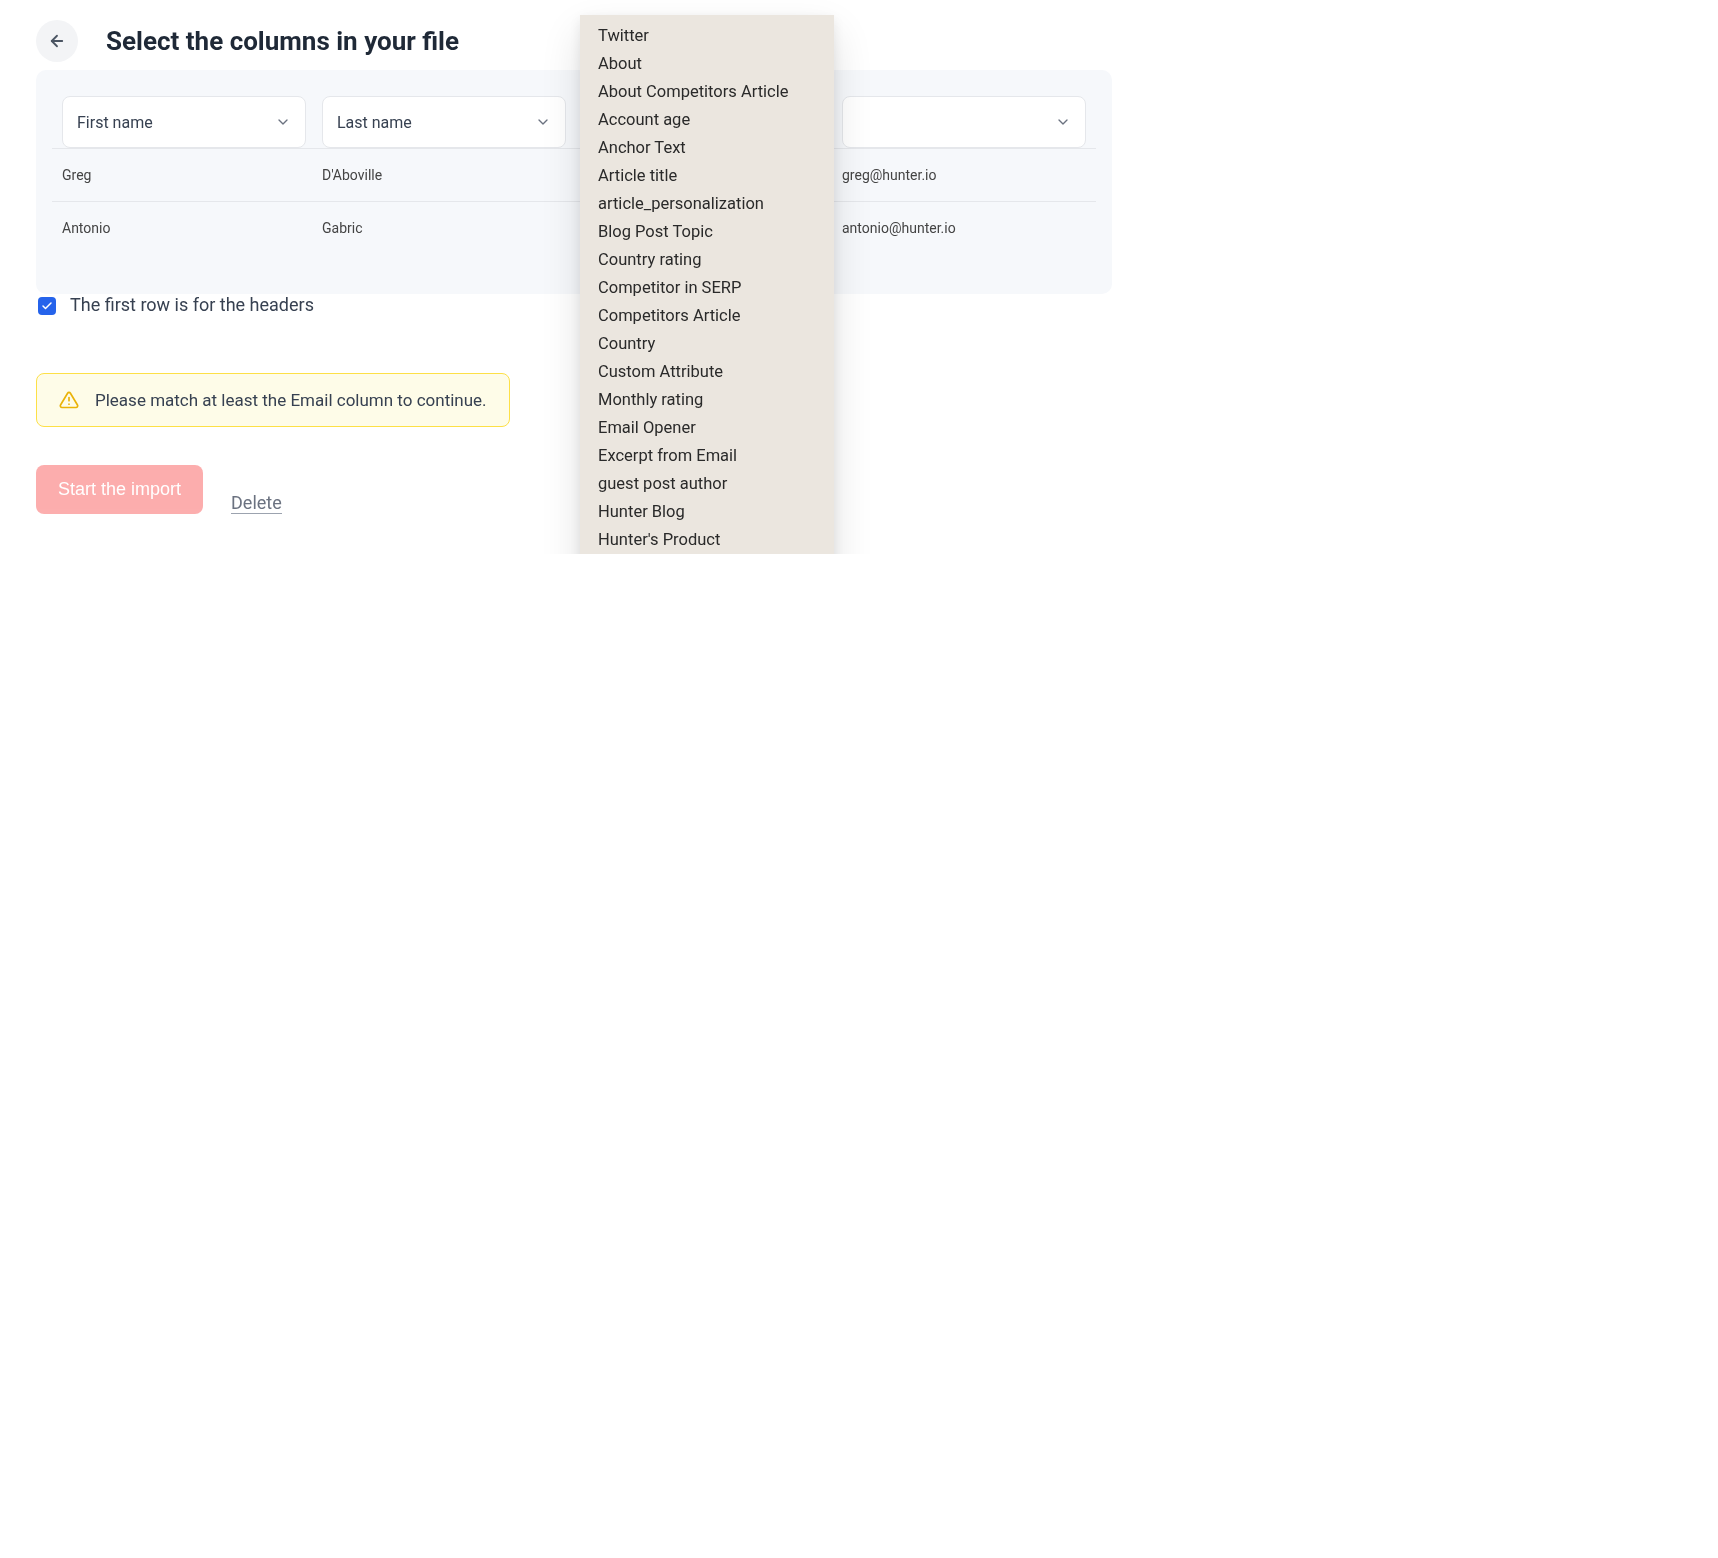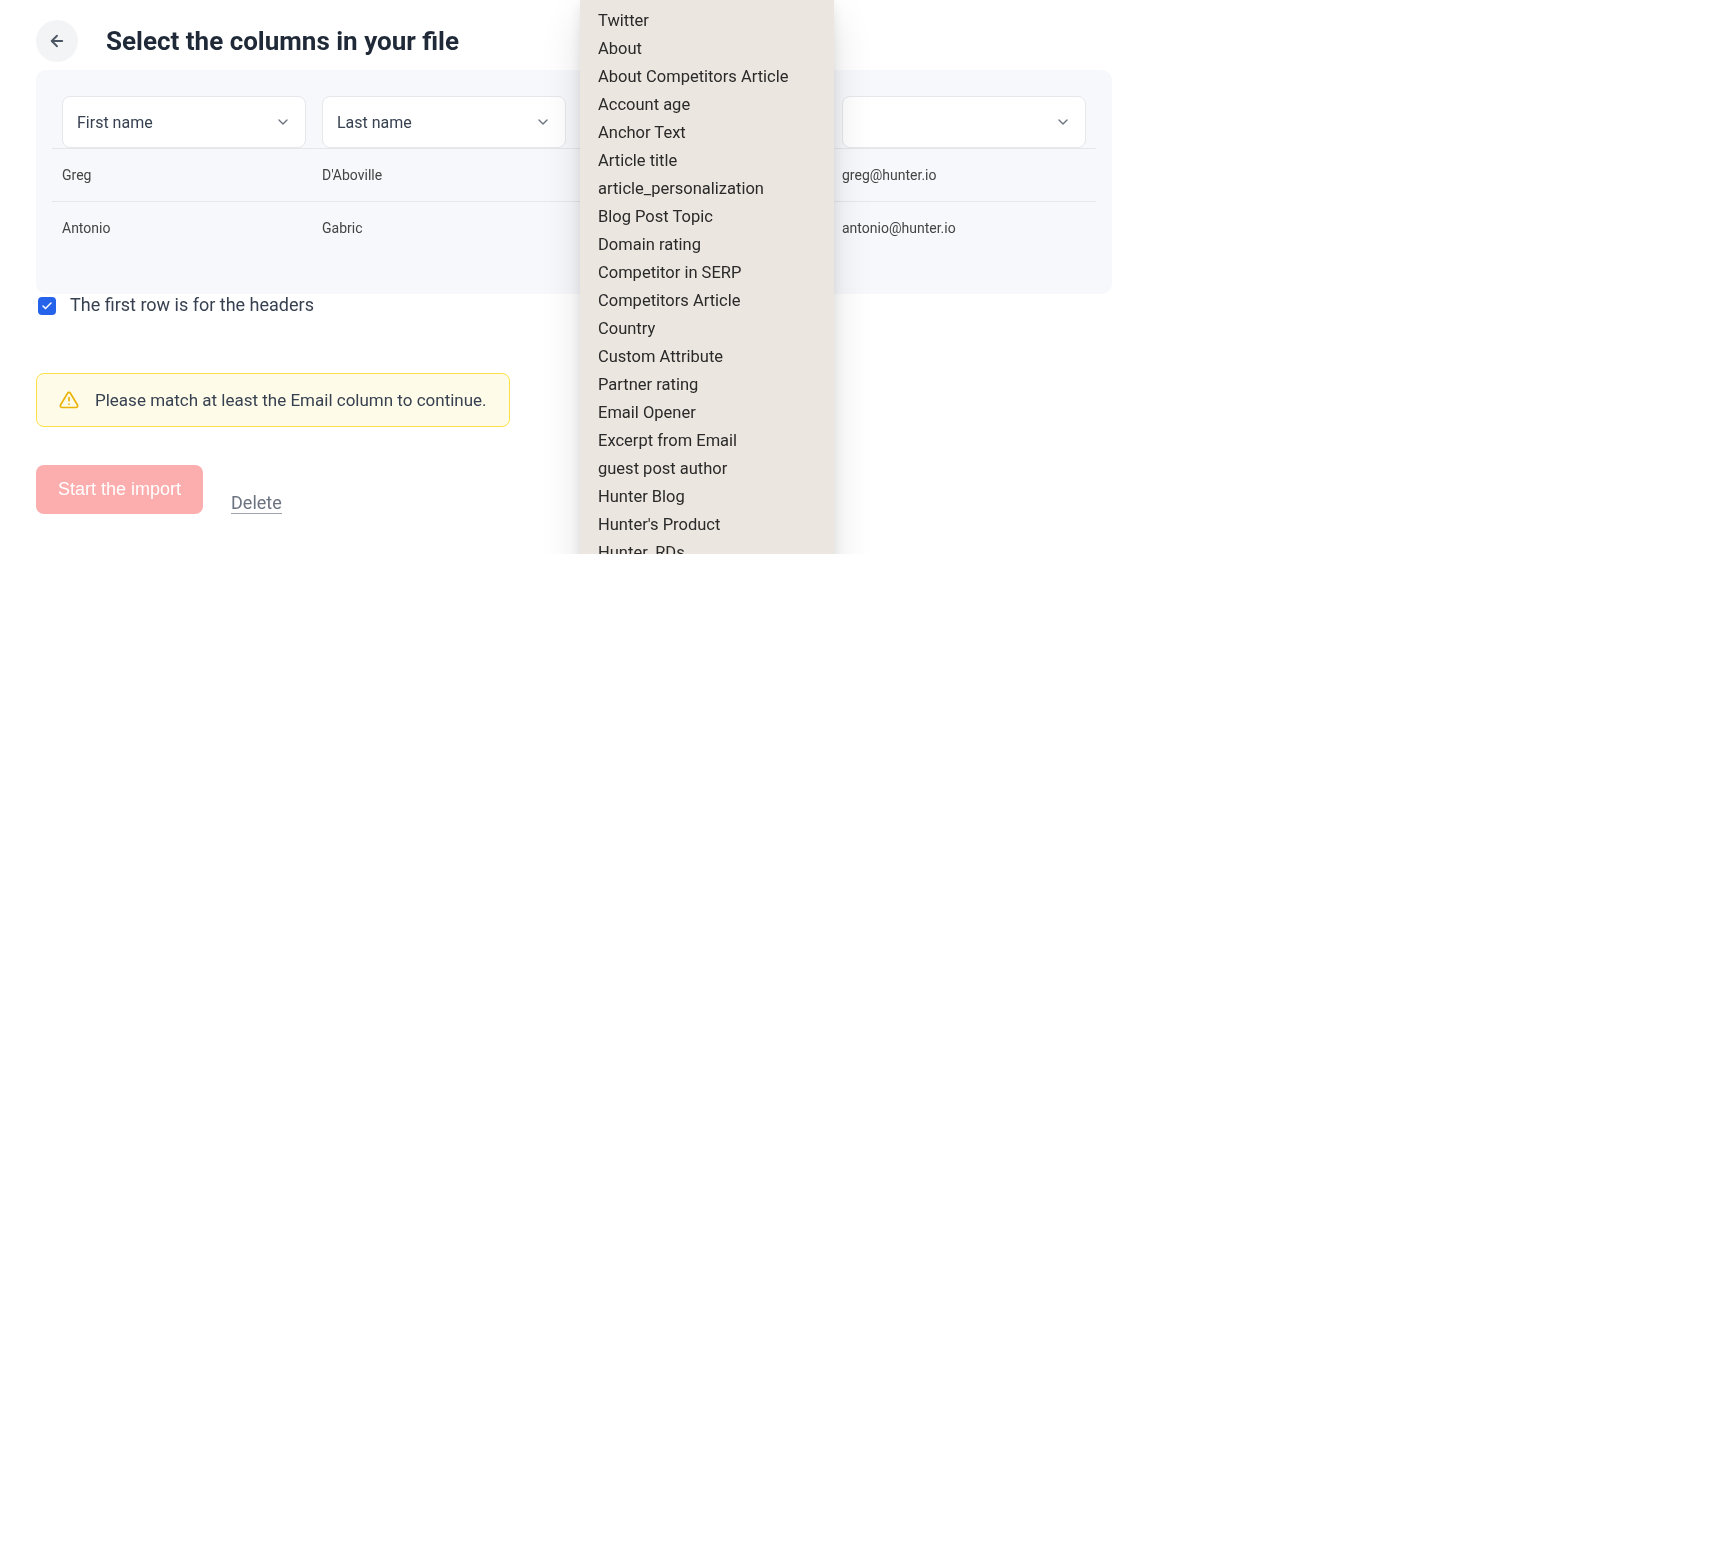--- a/index.html
+++ b/index.html
@@ -161,21 +161,21 @@
     .delete-link {
       font-size: 18px;
       color: #6b7280;
       text-decoration: none;
       border-bottom: 1px solid #9ca3af;
       cursor: pointer;
     }
     
     .dropdown {
       position: absolute;
-      top: 0;
+      top: 15px;
       left: 580px;
       width: 254px;
       background: #ebe6df;
       border-radius: 0 0 10px 10px;
       box-shadow: 0 18px 40px rgba(0,0,0,0.12), 0 4px 12px rgba(0,0,0,0.08);
       padding: 6px 6px 8px 6px;
       z-index: 100;
     }
     .dropdown-list {
       list-style: none;
@@ -304,26 +304,26 @@
 <div class="dropdown">
   <ul class="dropdown-list" id="dropdown-list">
       <li class="dropdown-item">Twitter</li>
       <li class="dropdown-item">About</li>
       <li class="dropdown-item">About Competitors Article</li>
       <li class="dropdown-item">Account age</li>
       <li class="dropdown-item">Anchor Text</li>
       <li class="dropdown-item">Article title</li>
       <li class="dropdown-item">article_personalization</li>
       <li class="dropdown-item">Blog Post Topic</li>
-      <li class="dropdown-item">Domain rating</li>
+      <li class="dropdown-item">Country rating</li>
       <li class="dropdown-item">Competitor in SERP</li>
       <li class="dropdown-item">Competitors Article</li>
       <li class="dropdown-item">Country</li>
       <li class="dropdown-item">Custom Attribute</li>
-      <li class="dropdown-item">Partner rating</li>
+      <li class="dropdown-item">Monthly rating</li>
       <li class="dropdown-item">Email Opener</li>
       <li class="dropdown-item">Excerpt from Email</li>
       <li class="dropdown-item">guest post author</li>
       <li class="dropdown-item">Hunter Blog</li>
       <li class="dropdown-item">Hunter's Product</li>
       <li class="dropdown-item">Hunter_RDs</li>
       <li class="dropdown-item">is client</li>
       <li class="dropdown-item">LI profile</li>
       <li class="dropdown-item">Live link</li>
       <li class="dropdown-item">Monthly organic visitors</li>

